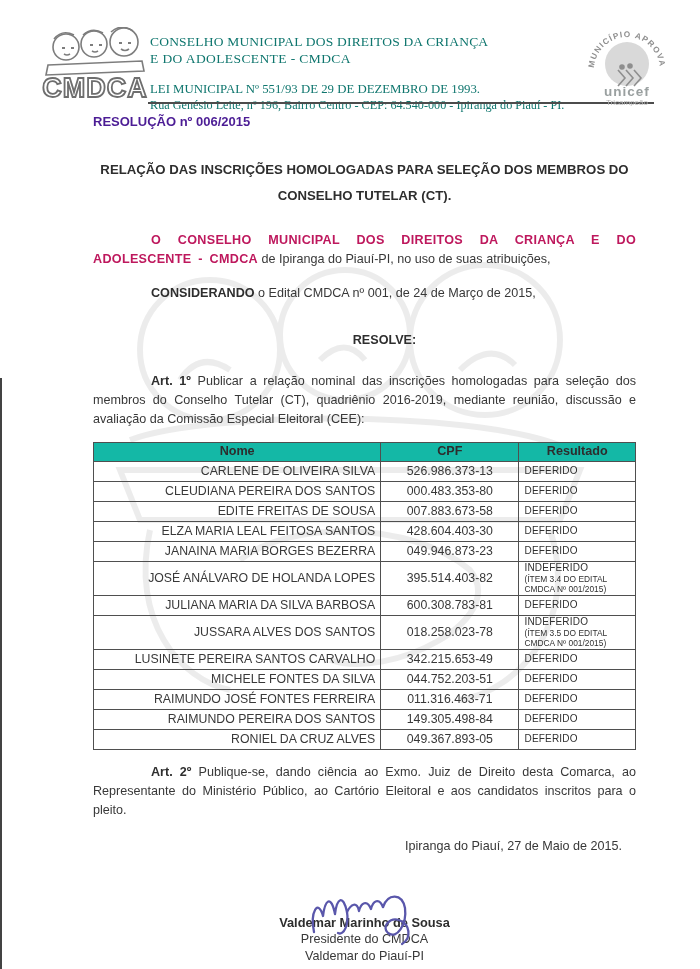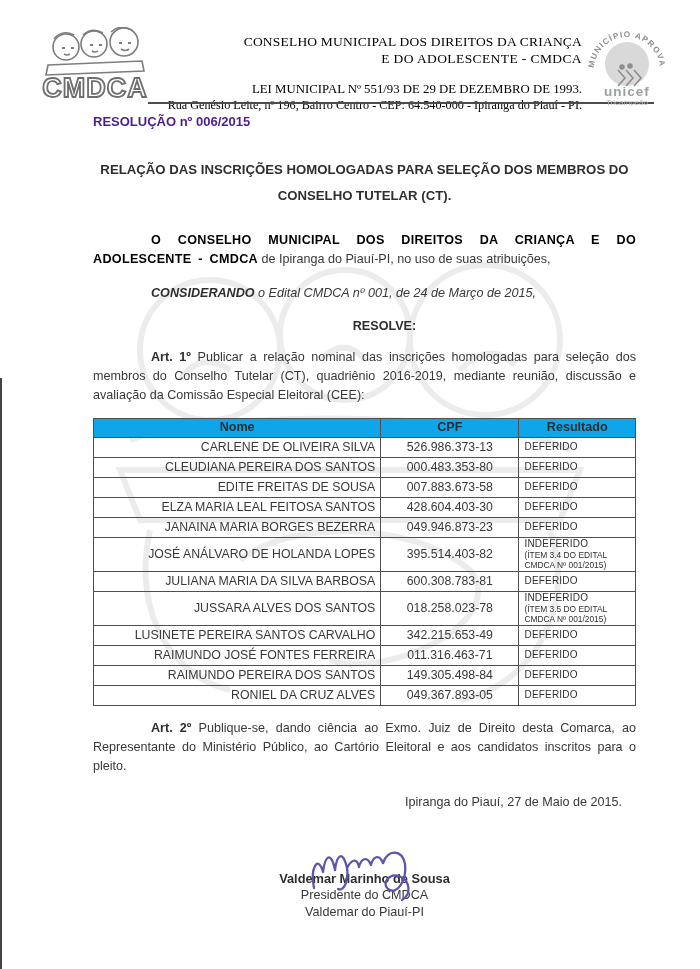--- a/index.html
+++ b/index.html
@@ -18,55 +18,55 @@
   }
   
   .watermark{
     position:absolute;left:90px;top:260px;width:520px;height:480px;
     z-index:0;opacity:.07;pointer-events:none;
   }
   
   .hdr-logo{position:absolute;left:40px;top:27px;width:110px;height:80px;z-index:2;}
   .hdr-center{
     position:absolute;left:150px;top:33px;width:432px;z-index:2;
-    text-align:right;font-family:"Liberation Serif", serif;color:#000000;
+    text-align:left;font-family:"Liberation Serif", serif;color:#0f766e;
   }
   .hdr-center .l1{font-size:13.5px;line-height:17px;letter-spacing:.2px;}
   .hdr-center .l2{font-size:13.5px;line-height:17px;letter-spacing:.4px;}
   .hdr-center .l3{font-size:12.8px;line-height:16px;margin-top:14px;}
   .hdr-center .l4{font-size:12.2px;line-height:15px;margin-top:1px;}
   .hdr-rule{position:absolute;left:148px;top:102px;width:506px;height:2px;background:#4c4c4c;z-index:2;}
   .hdr-seal{position:absolute;left:582px;top:24px;width:90px;height:82px;z-index:2;}
   
   .content{
     position:relative;z-index:1;
     padding:112px 64px 0 93px;
     font-size:12.6px;line-height:19px;
   }
   .res-number{font-weight:bold;font-size:13px;color:#4c1d95;}
   .doc-title{
     margin-top:26px;text-align:center;font-weight:bold;font-size:13.2px;
     color:#2e2e2e;line-height:26px;
   }
   .doc-title span{text-underline-offset:3px;}
   .para{margin-top:22px;text-align:justify;text-indent:58px;}
-  .para.tight{margin-top:15px;font-style:italic;}
+  .para.tight{margin-top:15px;}
   .para b{color:#2e2e2e;}
-  .p1-bold{font-weight:bold;letter-spacing:.3px;word-spacing:3px;color:#000000;}
-  .resolve{margin-top:14px;text-align:center;font-weight:bold;color:#2e2e2e;padding-left:40px;}
+  .p1-bold{font-weight:bold;letter-spacing:.3px;word-spacing:3px;color:#be185d;}
+  .resolve{margin-top:28px;text-align:center;font-weight:bold;color:#2e2e2e;padding-left:40px;}
   
   table.results{
     margin-top:5px;width:100%;border-collapse:collapse;
     border:1.4px solid #4f4f4f;
   }
   table.results th, table.results td{
     border:1px solid #4f4f4f;padding:0 5px;vertical-align:middle;
   }
   table.results th{
-    background:#0ea5e9;font-size:12.6px;color:#2d2d2d;
+    background:#14b8a6;font-size:12.6px;color:#2d2d2d;
     height:18px;line-height:17px;font-weight:bold;
   }
   td.c-nome{font-size:12.3px;line-height:16.5px;height:17px;text-align:right;padding-left:6px;}
   td.c-cpf{font-size:12.3px;text-align:center;}
   td.c-res{font-size:10px;text-align:left;letter-spacing:.2px;color:#2f2f2f;padding:2px 3px;}
   td.c-res .res-note{font-size:8.4px;line-height:10.5px;letter-spacing:0;}
   td.c-res div:first-child{line-height:12px;}
   
   .dateline{margin-top:17px;text-align:right;padding-right:14px;}
   .sig-block{margin-top:26px;text-align:center;}
@@ -144,21 +144,21 @@
       <div><span>RELAÇÃO DAS INSCRIÇÕES HOMOLOGADAS PARA SELEÇÃO DOS MEMBROS DO</span></div>
       <div><span>CONSELHO TUTELAR (CT).</span></div>
     </div>
 
     <p class="para"><span class="p1-bold">O CONSELHO MUNICIPAL DOS DIREITOS DA CRIANÇA E DO ADOLESCENTE - CMDCA</span><span> de Ipiranga do Piauí-PI, no uso de suas atribuições,</span></p>
 
     <p class="para tight"><b>CONSIDERANDO</b><span> o Edital CMDCA nº 001, de 24 de Março de 2015,</span></p>
 
     <div class="resolve">RESOLVE:</div>
 
-    <p class="para" style="margin-top:12px"><b>Art. 1º</b><span> Publicar a relação nominal das inscrições homologadas para seleção dos membros do Conselho Tutelar (CT), quadriênio 2016-2019, mediante reunião, discussão e avaliação da Comissão Especial Eleitoral (CEE):</span></p>
+    <p class="para" style="margin-top:22px"><b>Art. 1º</b><span> Publicar a relação nominal das inscrições homologadas para seleção dos membros do Conselho Tutelar (CT), quadriênio 2016-2019, mediante reunião, discussão e avaliação da Comissão Especial Eleitoral (CEE):</span></p>
 
     <table class="results">
       <colgroup>
           <col style="width:53%">
           <col style="width:25.5%">
           <col style="width:21.5%">
         </colgroup>
       <thead>
         <tr>
           <th>Nome</th>
@@ -228,20 +228,27 @@
             </td>
   </tr>
           <tr>
     <td class="c-nome">LUSINETE PEREIRA SANTOS CARVALHO</td>
     <td class="c-cpf">342.215.653-49</td>
     <td class="c-res">
               <div>DEFERIDO</div>
             </td>
   </tr>
           <tr>
+    <td class="c-nome">MICHELE FONTES DA SILVA</td>
+    <td class="c-cpf">044.752.203-51</td>
+    <td class="c-res">
+              <div>DEFERIDO</div>
+            </td>
+  </tr>
+          <tr>
     <td class="c-nome">RAIMUNDO JOSÉ FONTES FERREIRA</td>
     <td class="c-cpf">011.316.463-71</td>
     <td class="c-res">
               <div>DEFERIDO</div>
             </td>
   </tr>
           <tr>
     <td class="c-nome">RAIMUNDO PEREIRA DOS SANTOS</td>
     <td class="c-cpf">149.305.498-84</td>
     <td class="c-res">

